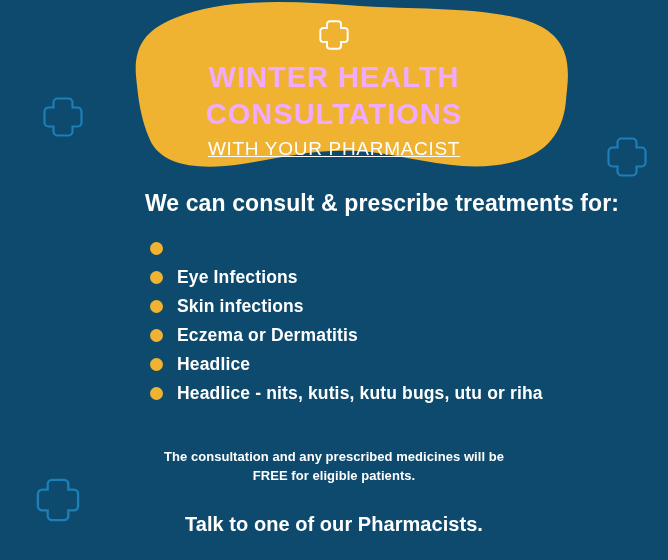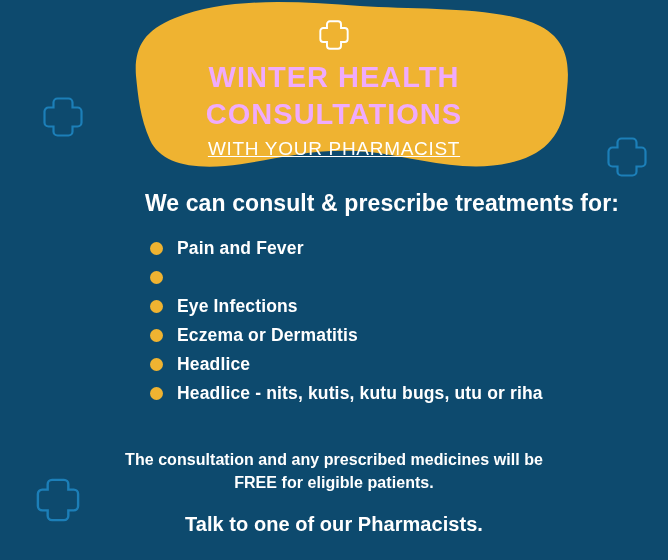--- a/index.html
+++ b/index.html
@@ -112,21 +112,21 @@
   }
 
   
   #footer-note {
     position: absolute;
     left: 78px;
     top: 448px;
     width: 512px;
     text-align: center;
     color: #ffffff;
-    font-size: 16px;
+    font-size: 13px;
     font-weight: bold;
     line-height: 1.45;
     letter-spacing: 0.05px;
   }
   #footer-cta {
     position: absolute;
     left: 78px;
     top: 513px;
     width: 512px;
     text-align: center;
@@ -183,28 +183,28 @@
       <div class="hero-title">CONSULTATIONS</div>
       <div class="hero-sub">WITH YOUR PHARMACIST</div>
     </div>
   </div>
 
   <div id="headline">We can consult &amp; prescribe treatments for:</div>
 
   <ul id="conditions">
     <li>
       <span class="bullet-dot"></span>
-      <span>Pain and Fever</span>
-    </li>
-    <li>
-      <span class="bullet-dot"></span>
     </li>
     <li>
       <span class="bullet-dot"></span>
       <span>Eye Infections</span>
+    </li>
+    <li>
+      <span class="bullet-dot"></span>
+      <span>Skin infections</span>
     </li>
     <li>
       <span class="bullet-dot"></span>
       <span>Eczema or Dermatitis</span>
     </li>
     <li>
       <span class="bullet-dot"></span>
       <span>Headlice</span>
     </li>
     <li>

